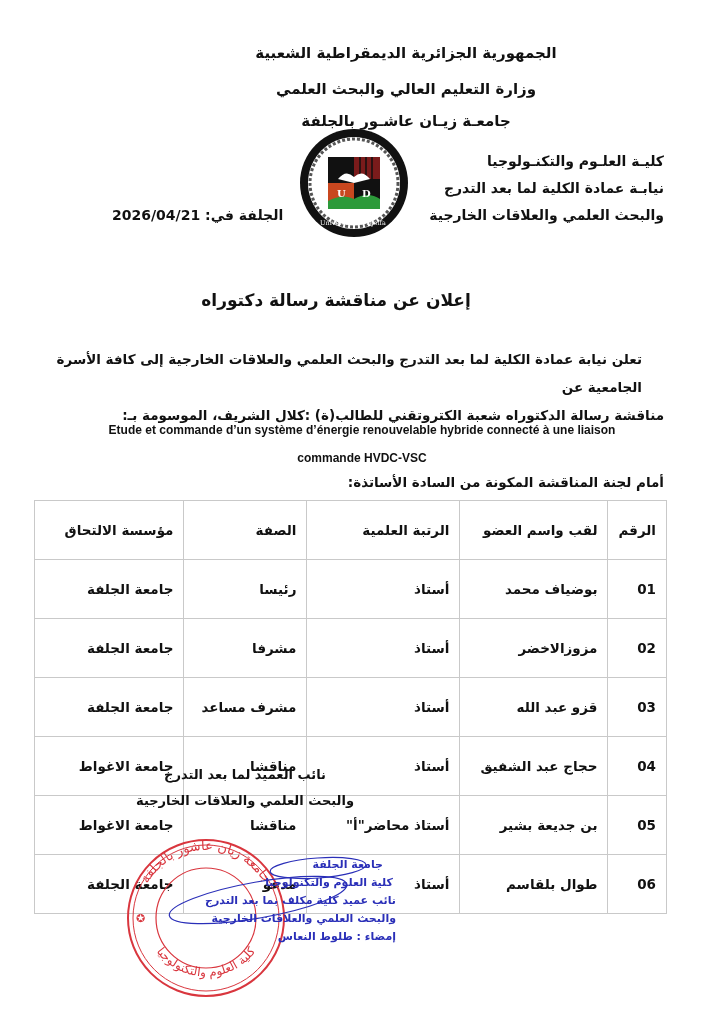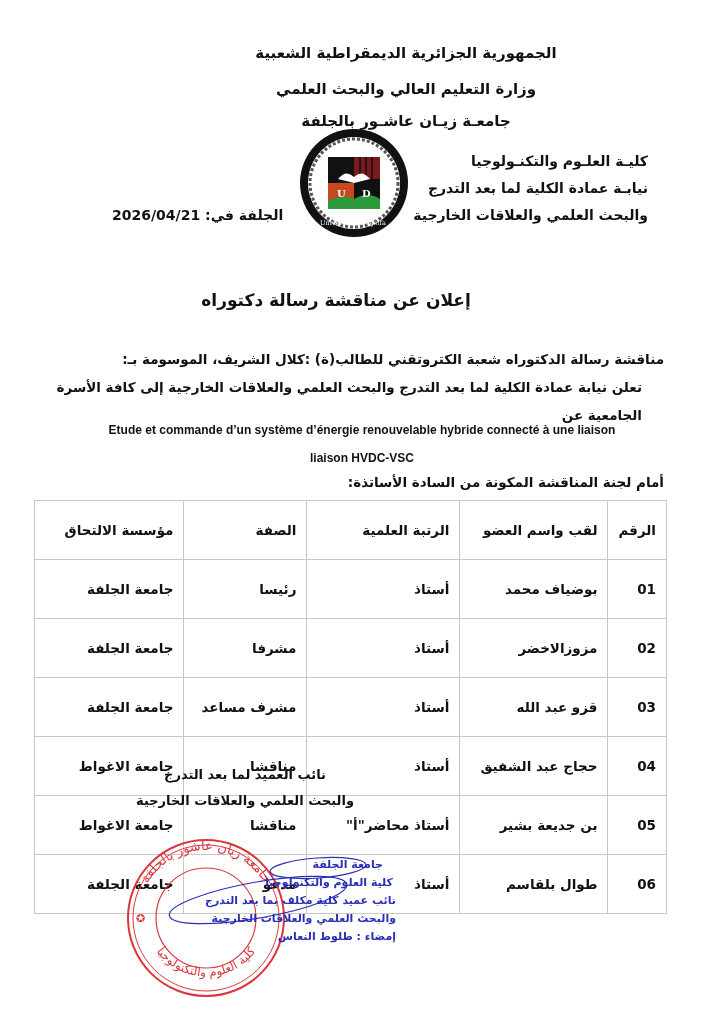--- a/index.html
+++ b/index.html
@@ -1,19 +1,19 @@
 <!DOCTYPE html>
 <html><head>
 <meta charset="utf-8">
 <style>
   html,body{margin:0;padding:0;background:#fff;}
   body{width:724px;height:1024px;position:relative;overflow:hidden;font-family:"DejaVu Sans",sans-serif;color:#111;}
   .abs{position:absolute;}
   .hdr{left:0;width:724px;text-align:center;font-weight:bold;font-size:15px;padding-left:44px;}
-  .fac{right:76px;text-align:center;font-weight:bold;font-size:14px;direction:rtl;}
+  .fac{right:60px;text-align:center;font-weight:bold;font-size:14px;direction:rtl;}
   .date{left:112px;top:207px;font-weight:bold;font-size:14px;direction:rtl;}
   .title{left:0;width:672px;text-align:center;top:290px;font-weight:bold;font-size:17px;direction:rtl;}
   .para{right:60px;width:610px;direction:rtl;text-align:right;font-weight:bold;font-size:13.5px;line-height:28px;}
   .thesis{left:0;width:724px;text-align:center;font-family:"Liberation Sans",sans-serif;font-weight:bold;font-size:12px;line-height:28px;}
   table{border-collapse:collapse;direction:rtl;font-weight:bold;font-size:13.5px;}
   td,th{border:1px solid #c9c9c9;height:26px;padding:16px 10px;text-align:right;}
   th{font-weight:bold;}
   td.num,th.num{width:30px;}
   .sig{left:100px;width:300px;text-align:center;direction:rtl;font-weight:bold;font-size:13px;line-height:26px;}
 </style>
@@ -45,27 +45,27 @@
 </div>
 
 <div class="abs fac" style="top:153px;">كليـة العلـوم والتكنـولوجيا</div>
 <div class="abs fac" style="top:180px;">نيابـة عمادة الكلية لما بعد التدرج</div>
 <div class="abs fac" style="top:207px;">والبحث العلمي والعلاقات الخارجية</div>
 <div class="abs date">الجلفة في: 2026/04/21</div>
 
 <div class="abs title">إعلان عن مناقشة رسالة دكتوراه</div>
 
 <div class="abs para" style="top:345px;">
+  <div style="padding-right:22px;">تعلن نيابة عمادة الكلية لما بعد التدرج والبحث العلمي والعلاقات الخارجية إلى كافة الأسرة الجامعية عن</div>
   <div>مناقشة رسالة الدكتوراه شعبة الكتروتقني للطالب(ة) :كلال الشريف، الموسومة بـ:</div>
-  <div style="padding-right:22px;">تعلن نيابة عمادة الكلية لما بعد التدرج والبحث العلمي والعلاقات الخارجية إلى كافة الأسرة الجامعية عن</div>
 </div>
 
 <div class="abs thesis" style="top:416px;">
   <div>Etude et commande d’un système d’énergie renouvelable hybride connecté à une liaison</div>
-  <div>liaison HVDC-VSC</div>
+  <div>commande HVDC-VSC</div>
 </div>
 
 <div class="abs para" style="top:468px;">أمام لجنة المناقشة المكونة من السادة الأساتذة:</div>
 
 <div class="abs" style="right:57px;top:500px;">
   <table>
     <tbody>
         <tr>
       <th class="num">الرقم</th>
       <th style="width:127px;">لقب واسم العضو</th>

